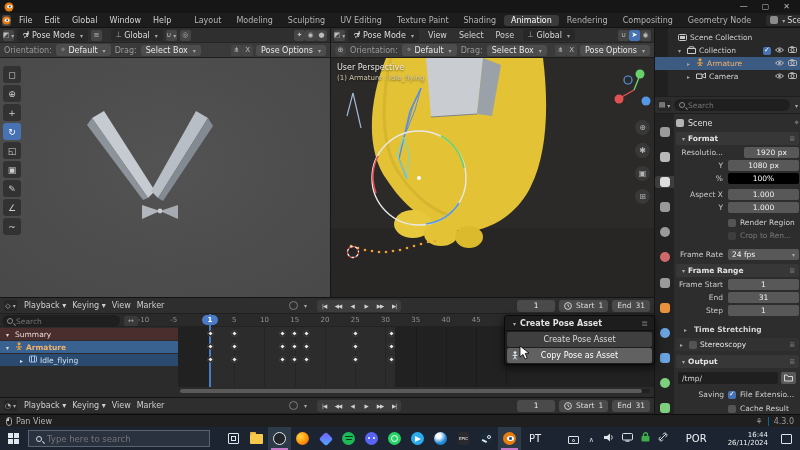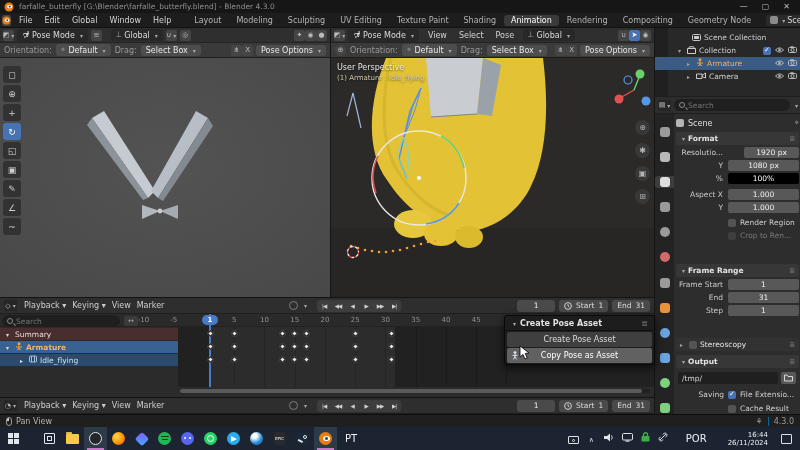--- a/index.html
+++ b/index.html
@@ -140,21 +140,20 @@
 <body>
 
 <div id="root">
 
   <div id="titlebar" class="abs">
     <svg width="10" height="10">
         <circle cx="5" cy="5" r="4.5" fill="#e87d0d"></circle>
         <ellipse cx="5.6" cy="4.6" rx="2.6" ry="1.9" fill="#fff"></ellipse>
         <circle cx="5.8" cy="4.6" r="1.1" fill="#265787"></circle>
       </svg>
-    <span class="title">farfalle_butterfly [G:\Blender\farfalle_butterfly.blend] - Blender 4.3.0</span>
     <div id="winctl">
       <span>—</span>
       <span>▢</span>
       <span>✕</span>
     </div>
   </div>
 
   <div id="menubar" class="abs">
     <div class="hico" style="margin:0 2px">
       <svg width="9" height="9">
@@ -377,21 +376,21 @@
 
   <div id="rightpanel" class="abs">
     <div id="outliner">
       <div id="ol-gutter">
           <div style="position: absolute; left: 2px; top: 31px;"><svg width="8" height="9">
               <circle cx="4" cy="1.6" r="1.4" fill="#dfe7ef"></circle>
               <path d="M4 3.2 V6 M1.6 4.4 H6.4 M2.4 8.4 L4 6 L5.6 8.4" stroke="#dfe7ef" fill="none"></path>
             </svg></div>
         </div>
       <div id="outliner-rows">
-          <div class="orow" style="top: 3px; padding-left: 28px;">
+          <div class="orow" style="top: 3px; padding-left: 14px;">
             <div class="chev"></div>
             <div><svg width="9" height="8">
                 <rect x="0.5" y="1.5" width="8" height="6" rx="1" fill="none" stroke="#c8c8c8"></rect>
                 <rect x="2" y="3" width="5" height="3" fill="#c8c8c8"></rect>
               </svg></div>
             <div class="lbl">Scene Collection</div>
             <div class="tg"></div>
           </div>
           <div class="orow" style="top: 16px; padding-left: 23px;">
             <div class="chev">▾</div>
@@ -535,38 +534,49 @@
             <div class="lab" style="width: 48px;"></div>
             <div class="cb"></div>
             <span>Render Region</span>
           </div>
           <div class="crow off" style="top: 116px;">
             <div class="lab" style="width: 48px;"></div>
             <div class="cb"></div>
             <span>Crop to Ren...</span>
           </div>
         </div>
+      <div class="prow" style="top:134px">
+        <div class="lab">Frame Rate</div>
+        <div class="val dd">
+            <span>24 fps</span>
+            <span class="caret">▾</span>
+          </div>
+      </div>
       <div class="phead" style="top:150px">
           <span class="caret">▾</span>
           <span>Frame Range</span>
           <span class="rt">≣</span>
         </div>
       <div id="fr-rows">
           <div class="prow" style="top: 164px;">
             <div class="lab">Frame Start</div>
             <div class="val">1</div>
           </div>
           <div class="prow" style="top: 177px;">
             <div class="lab">End</div>
             <div class="val">31</div>
           </div>
           <div class="prow" style="top: 190px;">
             <div class="lab">Step</div>
             <div class="val">1</div>
           </div>
+        </div>
+      <div class="collhead" style="top:209px;padding-left:8px">
+          <span class="chev">▸</span>
+          <span>Time Stretching</span>
         </div>
       <div class="phead" style="top:224px;background:#323232;font-weight:normal">
           <span class="chev">▸</span>
           <span class="cb"></span>
           <span>Stereoscopy</span>
           <span class="rt">≣</span>
         </div>
       <div class="phead" style="top:241px">
           <span class="caret">▾</span>
           <span>Output</span>
@@ -779,20 +789,24 @@
 
   <div id="taskbar" class="abs">
     <div id="start">
         <span class="winlogo">
           <i></i>
           <i></i>
           <i></i>
           <i></i>
         </span>
       </div>
+    <div id="tb-search">
+      <span class="mag"></span>
+      <input placeholder="Type here to search" style="">
+    </div>
     <div id="tb-apps">
         <div class="app">
           <div style="width:11px;height:11px;border:1px solid #dfe7ef;border-radius:1px;position:relative">
             <div style="position:absolute;left:2px;top:2px;width:5px;height:5px;border:1px solid #dfe7ef"></div>
           </div>
         </div>
         <div class="app">
           <div style="width:13px;height:10px;background:#f6c94a;border-radius:1px;position:relative">
             <div style="position:absolute;left:0;top:-2px;width:6px;height:2px;background:#e8b93e;border-radius:1px 1px 0 0"></div>
           </div>

